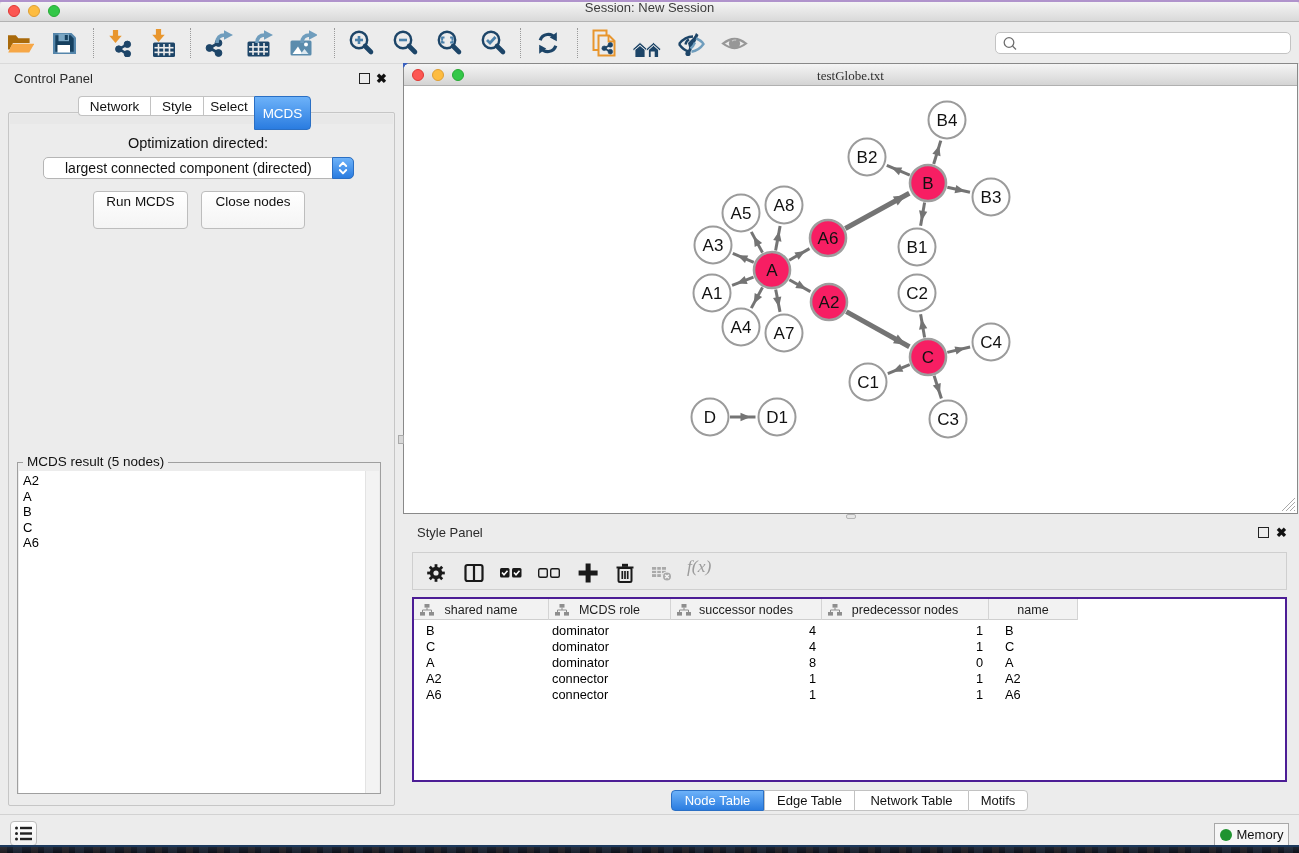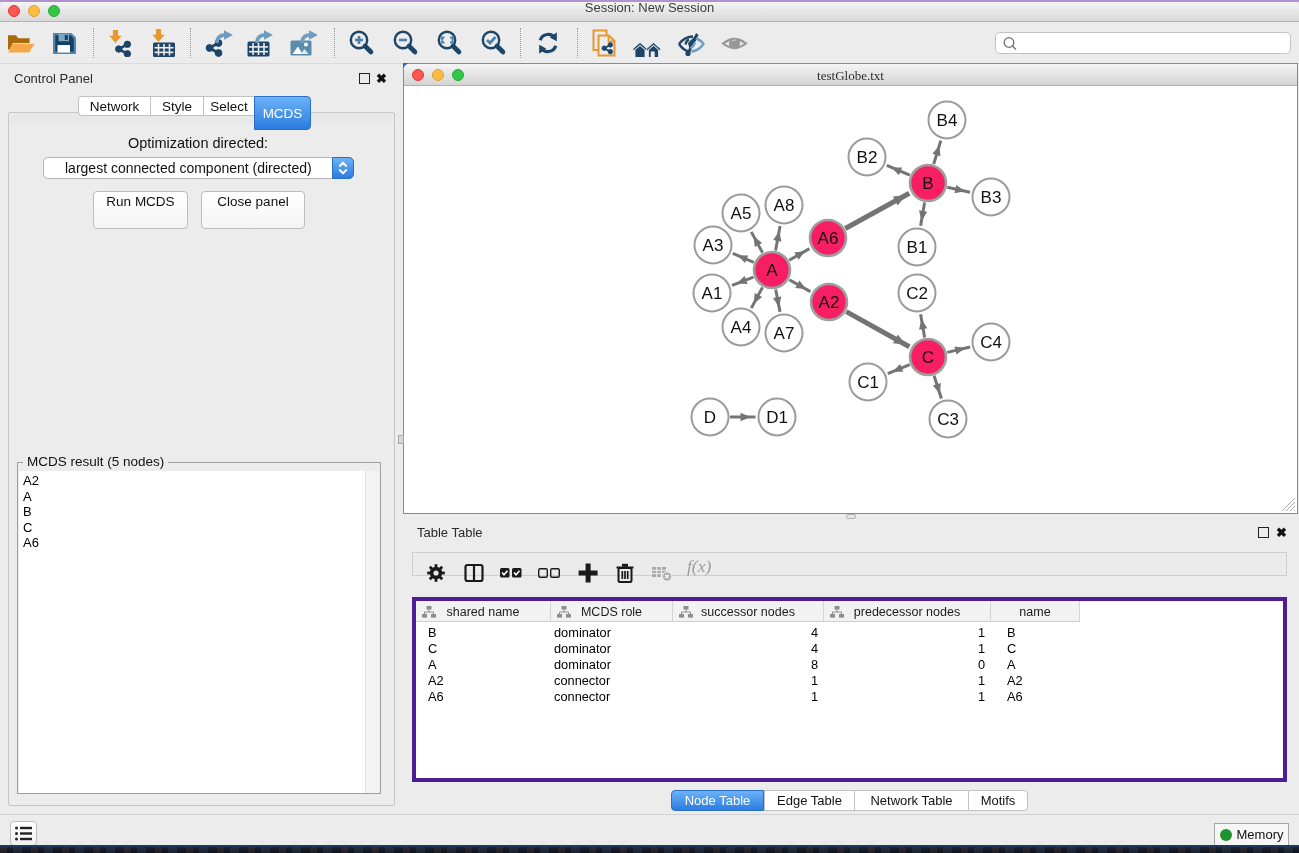--- a/index.html
+++ b/index.html
@@ -82,24 +82,24 @@
 #nettitle .ttext { position:absolute; width:100%; top:4px; text-align:center;
   font-size:13px; color:#2f2f2f; }
 #netgrab-w { left:398px; top:435px; width:6px; height:9px; background:#d8d8d8;
   border:1px solid #aaa; }
 #netgrab-s { left:846px; top:514px; width:10px; height:5px; background:#e6e6e6;
   border:1px solid #b5b5b5; border-radius:2px; }
 
 #tp-title { left:417px; top:525px; font-size:13px; color:#2b2b2b; }
 #tp-max { left:1258px; top:527px; width:11px; height:11px; border:1.6px solid #222; }
 #tp-close { left:1276px; top:525px; font-size:13px; font-weight:bold; color:#111; }
-#tp-toolbar { left:412px; top:552px; width:875px; height:24px; background:#ebebeb;
+#tp-toolbar { left:412px; top:552px; width:875px; height:38px; background:#ebebeb;
   border:1px solid #cfcfcf; }
 #tp-table { left:412px; top:597px; width:875px; height:185px; background:#fff;
-  border:4px solid #4c1d95; }
+  border:2px solid #4c1d95; }
 #tp-header { position:absolute; left:0; top:0; width:664px; height:21px;
   background:#f2f2f2; border-bottom:1px solid #cfcfcf; font-size:12.5px; color:#1c1c1c; }
 .thcell { position:absolute; top:0; height:21px; border-right:1px solid #d4d4d4;
   display:flex; align-items:center; justify-content:center; }
 .trow { position:absolute; font-size:12.8px; color:#000; height:16px; }
 
 #bot-tabs { left:671px; top:790px; height:21px; display:flex; font-size:13px; }
 .btab { border:1px solid #c2c2c2; border-right:none; background:#fff; color:#111;
   display:flex; align-items:center; justify-content:center; height:21px; padding:0 10px; }
 .btab.sel { background:linear-gradient(#6db2f9,#2a7ce0); color:#fff;
@@ -304,21 +304,21 @@
 <div class="abs" id="opt-label">Optimization directed:</div>
 <div class="abs" id="dropdown">largest connected component (directed)
   <div id="dd-btn">
     <svg width="20" height="20" viewBox="0 0 20 20" style="position:absolute;left:0;top:0">
       <path d="M6.8 8 L10 4.6 L13.2 8" fill="none" stroke="#fff" stroke-width="1.9" stroke-linecap="round" stroke-linejoin="round"></path>
       <path d="M6.8 12 L10 15.4 L13.2 12" fill="none" stroke="#fff" stroke-width="1.9" stroke-linecap="round" stroke-linejoin="round"></path>
     </svg>
   </div>
 </div>
 <div class="abs btn" id="btn-run">Run MCDS</div>
-<div class="abs btn" id="btn-close">Close panel</div>
+<div class="abs btn" id="btn-close">Close nodes</div>
 <div class="abs" id="mcds-box">
   <div id="mcds-fs"></div>
   <div id="mcds-legend">MCDS result (5 nodes)</div>
   <div id="mcds-list">A2<br>A<br>B<br>C<br>A6<div id="mcds-scroll"></div></div>
 </div>
 
 <div class="abs" id="netwin">
   <svg width="5" height="5" viewBox="0 0 5 5" style="position:absolute;left:-1px;top:-1px;z-index:5">
         <path d="M0 5 V0 H5 L3 2 H2 V3 Z" fill="#3b62c0"></path>
       </svg>
@@ -413,21 +413,21 @@
   <svg width="16" height="16" viewBox="0 0 16 16" style="position:absolute;right:1px;bottom:1px">
     <line x1="15" y1="2" x2="2" y2="15" stroke="#a9a9a9" stroke-width="1"></line>
     <line x1="15" y1="6" x2="6" y2="15" stroke="#a9a9a9" stroke-width="1"></line>
     <line x1="15" y1="10" x2="10" y2="15" stroke="#a9a9a9" stroke-width="1"></line>
     <line x1="15" y1="14" x2="14" y2="15" stroke="#a9a9a9" stroke-width="1"></line>
   </svg>
 </div>
 <div class="abs" id="netgrab-w"></div>
 <div class="abs" id="netgrab-s"></div>
 
-<div class="abs" id="tp-title">Table Table</div>
+<div class="abs" id="tp-title">Style Panel</div>
 <div class="abs" id="tp-max"></div>
 <div class="abs" id="tp-close">✖</div>
 <div class="abs" id="tp-toolbar">
   <div style="position:absolute;left:10px;top:7px;width:26px;height:26px"><svg width="26" height="26" viewBox="0 0 26 26">
           <g fill="#1a1a1a">
             <circle cx="13" cy="13" r="6.2"></circle>
             <rect x="11.6" y="4.2" width="2.8" height="17.6" transform="rotate(0 13 13)"></rect>
             <rect x="11.6" y="4.2" width="2.8" height="17.6" transform="rotate(45 13 13)"></rect>
             <rect x="11.6" y="4.2" width="2.8" height="17.6" transform="rotate(90 13 13)"></rect>
             <rect x="11.6" y="4.2" width="2.8" height="17.6" transform="rotate(135 13 13)"></rect>

